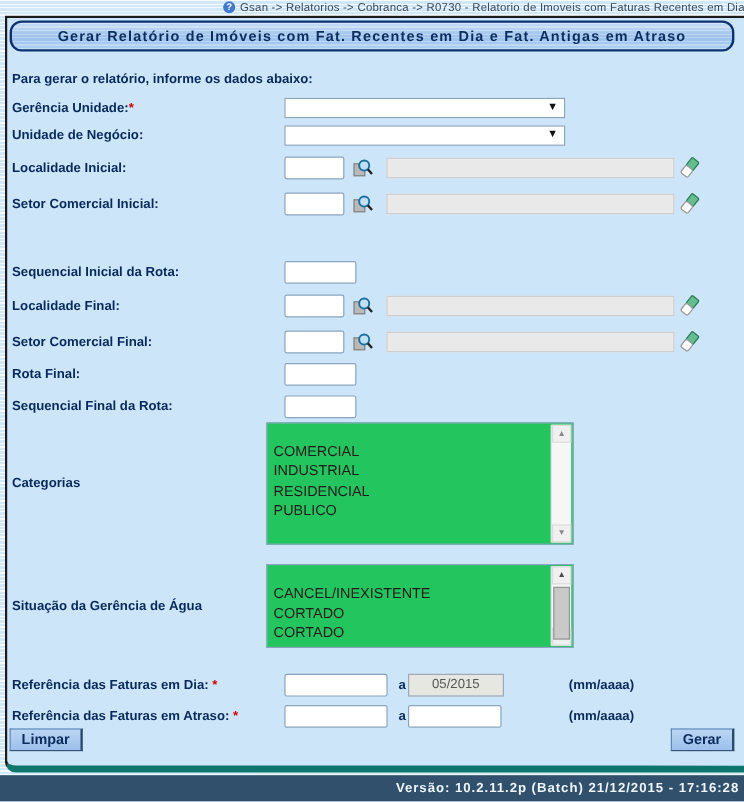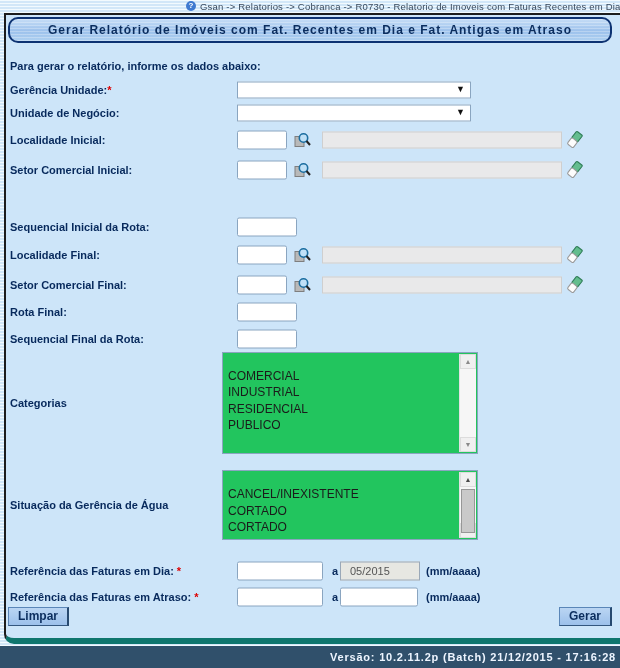--- a/index.html
+++ b/index.html
@@ -67,24 +67,24 @@
     position:absolute;right:1px;top:1px;bottom:1px;width:16px;
     background:#f6f6f6;border-left:1px solid #e2e2e2;display:flex;flex-direction:column;
   }
   .sarr{height:15px;background:#f0f0f0;border:1px solid #dcdcdc;box-sizing:border-box;
         text-align:center;font-size:7px;line-height:13px;color:#8a8a8a;cursor:pointer;}
   .sbar.dark .sarr{color:#4a4a4a;}
   .strack{flex:1;position:relative;}
   .sthumb{position:absolute;left:1px;right:1px;top:2px;height:44px;background:#c9c9c9;
           border:1px solid #979797;box-sizing:border-box;cursor:pointer;}
   .sep-a{font-size:11px;font-weight:bold;color:#07295c;}
-  .hint{font-size:11px;font-weight:bold;color:#07295c;}
+  .hint{font-size:11px;font-weight:bold;color:#07295c;margin-left:48px;}
   .ro-date{
     left:334px;width:80px;height:19px;box-sizing:border-box;border:1px solid #9aa8b8;
-    background:#e7e7e2;font-size:11px;color:#555;line-height:17px;padding:0 9px;
+    background:#e7e7e2;font-size:11px;color:#555;line-height:17px;padding:0 19px;
   }
   .btn{
     position:absolute;height:19px;box-sizing:border-box;padding:0 9px;
     background:linear-gradient(180deg,#bad5f3 0%,#9cc0ea 100%);
     border:1px solid #5a86b8;border-right:2px solid #27496f;border-bottom:1px solid #33567e;
     color:#0b2d5e;font-weight:bold;font-size:12px;font-family:"Liberation Sans",sans-serif;
     cursor:pointer;line-height:17px;
   }
   .footer{
     position:absolute;left:0;right:0;top:646px;height:22px;background:#30506b;

